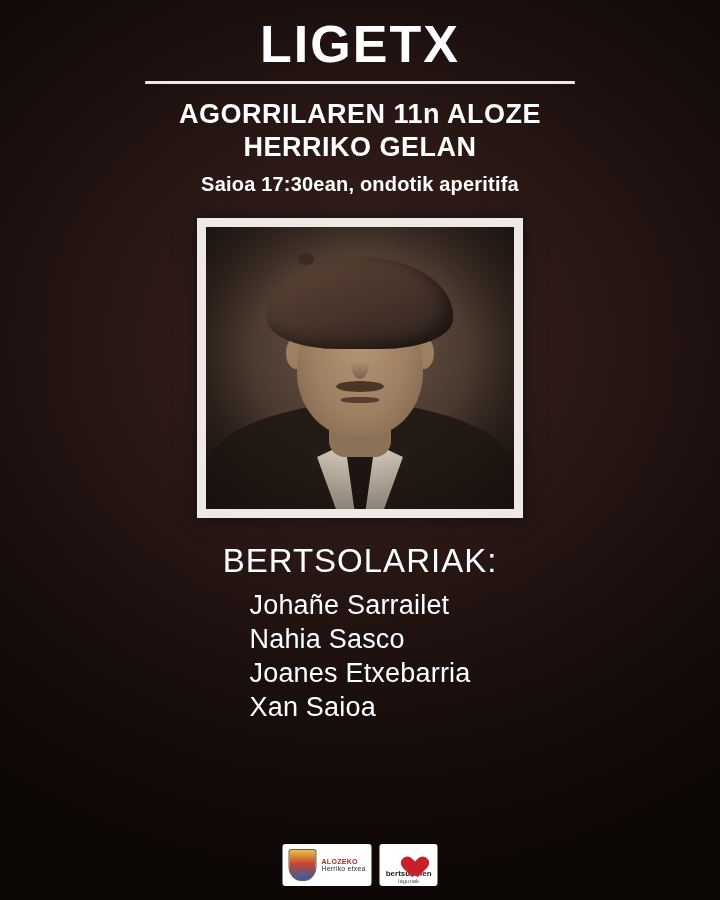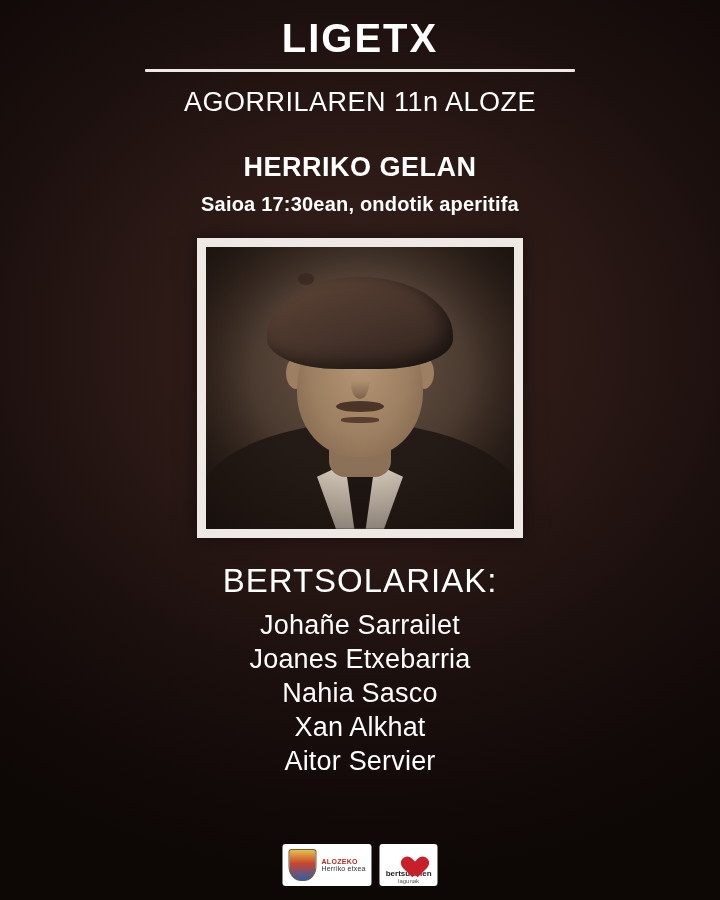--- a/index.html
+++ b/index.html
@@ -24,21 +24,21 @@
     display: flex;
     flex-direction: column;
     align-items: center;
   }
   .title-block {
     margin-top: 18px;
     text-align: center;
     width: 100%;
   }
   .title-line1 {
-    font-size: 40px;
+    font-size: 52px;
     font-weight: bold;
     letter-spacing: 2px;
     line-height: 1.02;
     text-transform: uppercase;
   }
   .title-line2 {
     font-size: 52px;
     font-weight: bold;
     letter-spacing: 1px;
     line-height: 1.08;
@@ -50,30 +50,29 @@
     background: #efe9e6;
     margin: 10px auto 0 auto;
     border-radius: 1px;
   }
   .subtitle-block {
     margin-top: 14px;
     text-align: center;
   }
   .sub1 {
     font-size: 27px;
-    font-weight: normal;
+    font-weight: bold;
     letter-spacing: 0.5px;
     line-height: 1.22;
   }
   .sub2 {
     font-size: 27px;
     font-weight: bold;
     letter-spacing: 0.5px;
     line-height: 1.22;
-    margin-top: 32px;
   }
   .sub3 {
     font-size: 20px;
     font-weight: bold;
     margin-top: 9px;
     letter-spacing: 0.2px;
   }
   .photo-frame {
     margin-top: 22px;
     width: 326px;
@@ -231,21 +230,21 @@
   }
   .performers-title {
     margin-top: 24px;
     font-size: 33px;
     font-weight: normal;
     letter-spacing: 1px;
     text-align: center;
   }
   .performers-list {
     margin-top: 8px;
-    text-align: center;
+    text-align: left;
   }
   .performer {
     font-size: 27px;
     line-height: 1.26;
     letter-spacing: 0.2px;
   }
   .logos {
     position: absolute;
     bottom: 14px;
     left: 50%;
@@ -353,24 +352,23 @@
       <div class="mouth"></div>
       <div class="beret"></div>
       <div class="beret-tip"></div>
       <div class="vignette"></div>
     </div>
   </div>
 
   <div class="performers-title">BERTSOLARIAK:</div>
   <div class="performers-list">
     <div class="performer">Johañe Sarrailet</div>
+    <div class="performer">Nahia Sasco</div>
     <div class="performer">Joanes Etxebarria</div>
-    <div class="performer">Nahia Sasco</div>
-    <div class="performer">Xan Alkhat</div>
-    <div class="performer">Aitor Servier</div>
+    <div class="performer">Xan Saioa</div>
   </div>
 
   <div class="logos">
     <div class="logo-box">
       <div class="crest"></div>
       <div class="logo-town-text">
         <span class="logo-town-1">ALOZEKO</span>
         <span class="logo-town-2">Herriko etxea</span>
       </div>
     </div>

